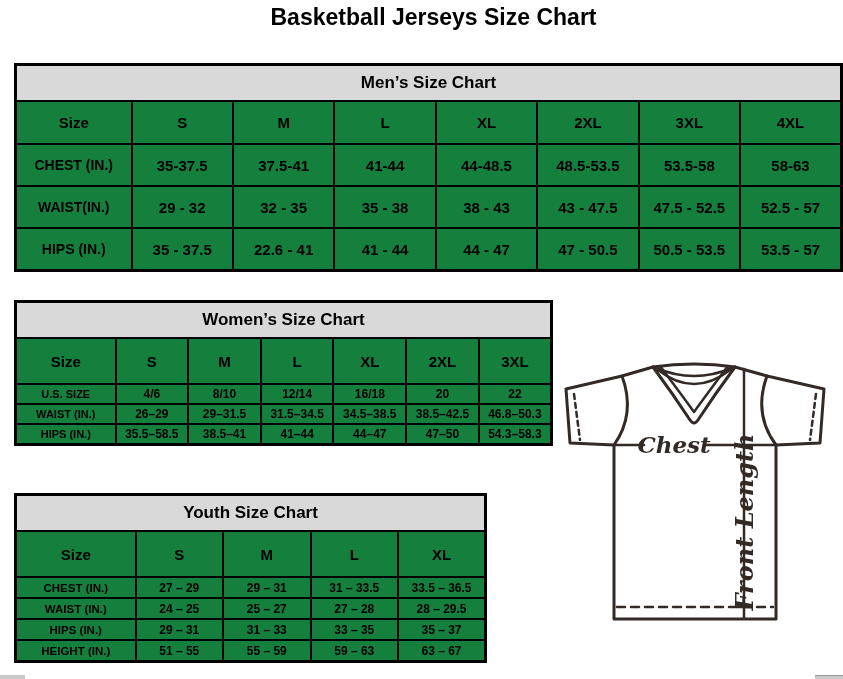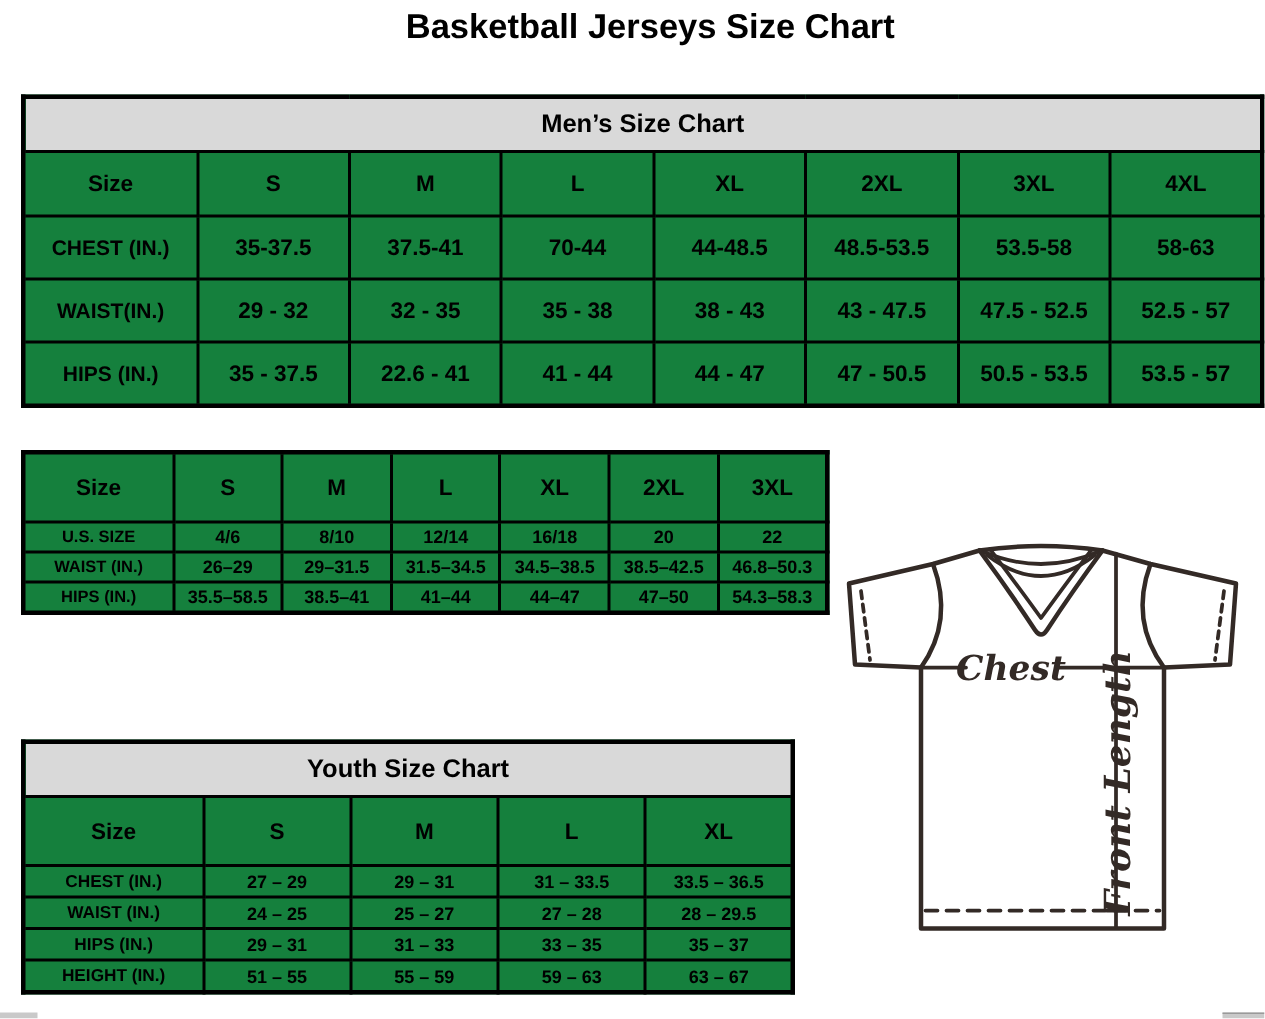--- a/index.html
+++ b/index.html
@@ -26,21 +26,21 @@
   #men-table tr.head td{font-size:15px;height:41px;}
   #men-table tr.data td{font-size:15px;height:40px;}
   #men-table tr.data td.rowlabel{font-size:14px;}
   
   #women-table{left:14px;top:300px;width:539px;}
   #women-table .col-label{width:100px;}
   #women-table tr.head td{font-size:15px;height:44px;}
   #women-table tr.data td{font-size:12px;height:18px;}
   #women-table tr.data td.rowlabel{font-size:11px;}
   
-  #youth-table{left:14px;top:493px;width:516px;}
+  #youth-table{left:14px;top:493px;width:473px;}
   #youth-table .col-label{width:120px;}
   #youth-table tr.head td{font-size:15px;height:44px;}
   #youth-table tr.data td{font-size:12px;height:19px;}
   #youth-table tr.data td.rowlabel{font-size:11.5px;}
   
   #jersey-svg{position:absolute;left:556px;top:352px;}
   #jersey-svg text{
     font-family:"DejaVu Serif", serif;font-weight:bold;font-style:italic;
   }
   
@@ -75,21 +75,21 @@
         <td>L</td>
         <td>XL</td>
         <td>2XL</td>
         <td>3XL</td>
         <td>4XL</td>
       </tr>
       <tr class="data">
         <td class="rowlabel">CHEST (IN.)</td>
         <td>35-37.5</td>
         <td>37.5-41</td>
-        <td>70-44</td>
+        <td>41-44</td>
         <td>44-48.5</td>
         <td>48.5-53.5</td>
         <td>53.5-58</td>
         <td>58-63</td>
       </tr>
       <tr class="data">
         <td class="rowlabel">WAIST(IN.)</td>
         <td>29 - 32</td>
         <td>32 - 35</td>
         <td>35 - 38</td>
@@ -115,20 +115,23 @@
     <colgroup>
       <col class="col-label">
       <col class="col-data">
       <col class="col-data">
       <col class="col-data">
       <col class="col-data">
       <col class="col-data">
       <col class="col-data">
     </colgroup>
     <tbody>
+      <tr class="band">
+        <td colspan="7">Women’s Size Chart</td>
+      </tr>
       <tr class="head">
         <td>Size</td>
         <td>S</td>
         <td>M</td>
         <td>L</td>
         <td>XL</td>
         <td>2XL</td>
         <td>3XL</td>
       </tr>
       <tr class="data">

